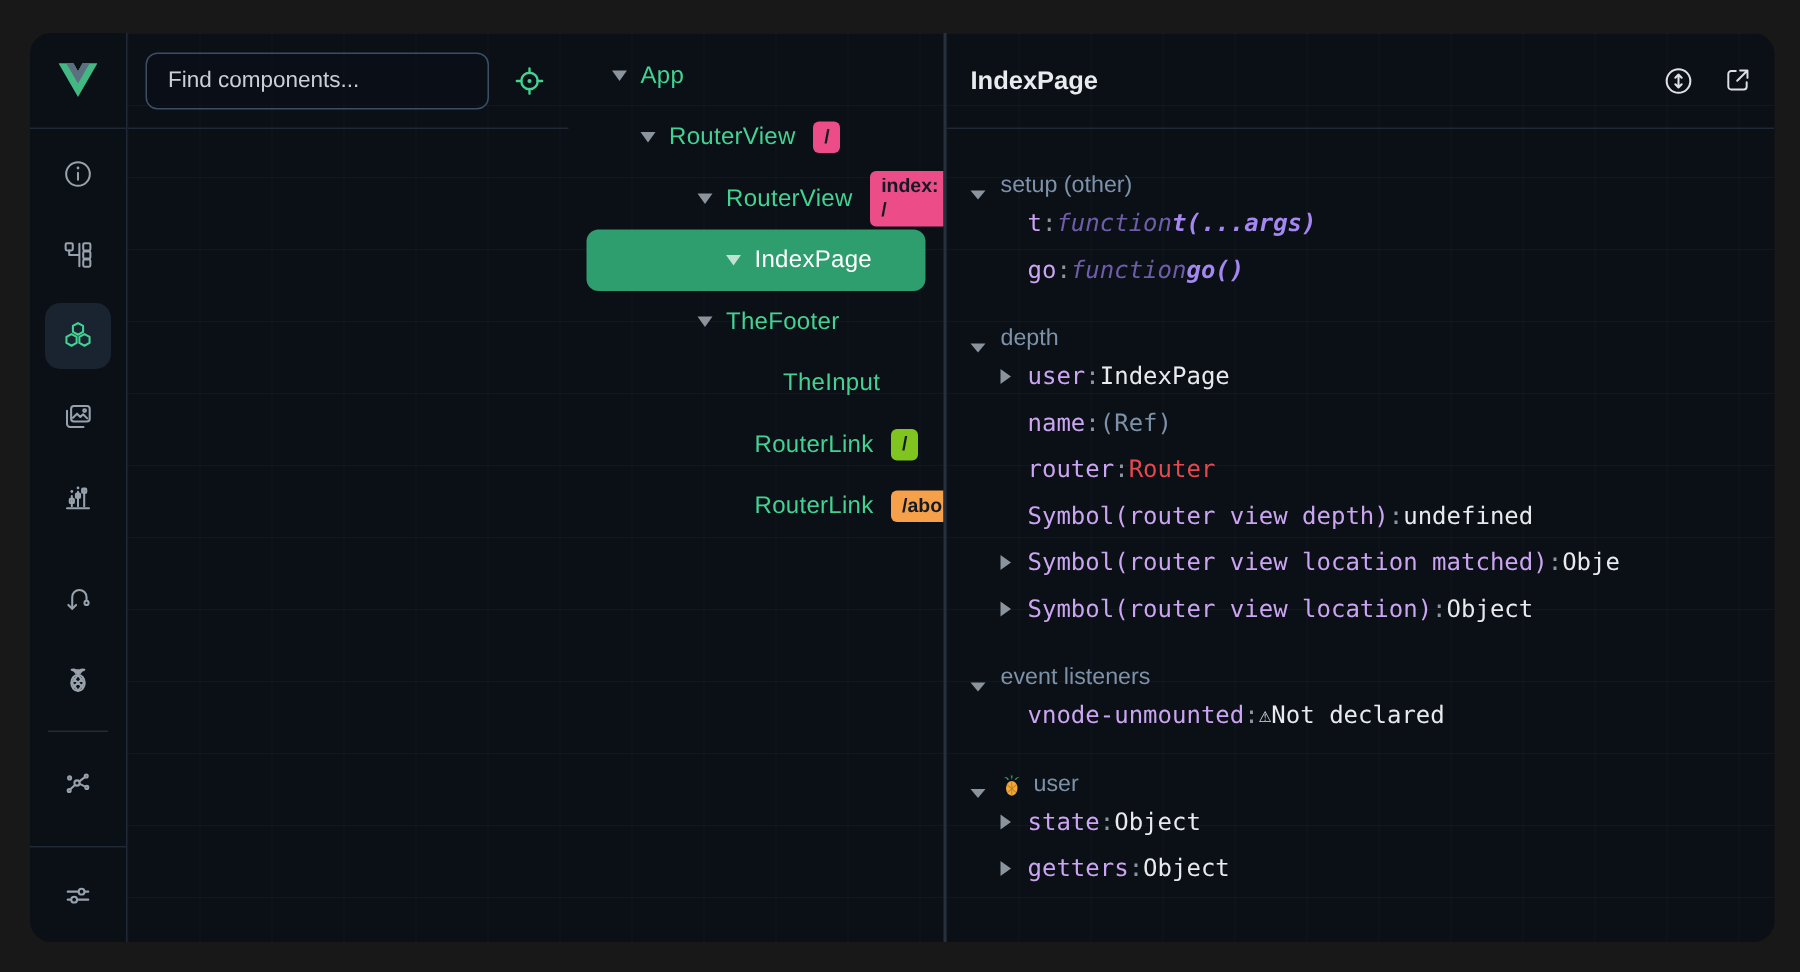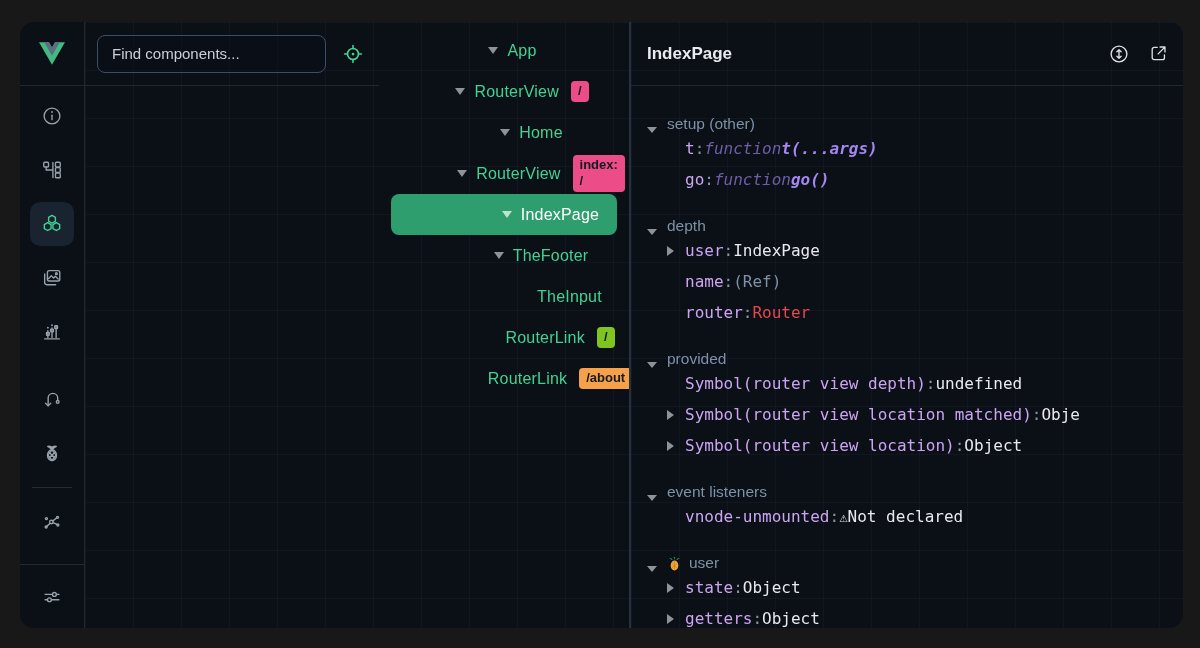--- a/index.html
+++ b/index.html
@@ -25,21 +25,21 @@
   .sidebar-footer svg{stroke:#98a2ad;fill:none;stroke-width:1.5;stroke-linecap:round;}
   
   .tree-panel{width:544px;flex:0 0 544px;display:flex;flex-direction:row;}
   .tree-header{height:63px;flex:0 0 63px;border-bottom:1px solid #1f2833;display:flex;align-items:center;padding:0 15px 0 12px;}
   .search-input{flex:1;height:36px;background:rgba(10,15,23,0.5);border:1px solid #3c4e66;border-radius:8px;
     color:#dbe0e6;font-size:15px;padding:0 14px;outline:none;font-family:"Liberation Sans",sans-serif;}
   .search-input::placeholder{color:#c9d0d9;opacity:1;}
   .target-btn{margin-left:16px;width:22px;height:22px;background:none;border:none;padding:0;cursor:pointer;display:flex;}
   .target-btn svg{stroke:var(--accent-green);fill:none;stroke-width:1.7;stroke-linecap:round;}
   .tree-body{flex:1;padding:8px 12px;overflow:hidden;}
-  .tree-row{height:41px;display:flex;align-items:center;border-radius:8px;cursor:pointer;justify-content:center;}
+  .tree-row{height:41px;display:flex;align-items:center;border-radius:8px;cursor:pointer;}
   .tri{width:0;height:0;border-left:5.5px solid transparent;border-right:5.5px solid transparent;
     border-top:7px solid #8b939c;margin-right:9px;flex:0 0 auto;}
   .tri.hide{visibility:hidden;}
   .tree-label{font-size:16px;font-weight:500;color:var(--accent-green);letter-spacing:.2px;}
   .tree-row.selected{background:var(--selected-row-bg);}
   .tree-row.selected .tree-label{color:#ffffff;}
   .tree-row.selected .tri{border-top-color:#bfe3d0;}
   .badge{margin-left:12px;padding:2px 7px 3px 7px;border-radius:4px;font-size:13px;font-weight:700;color:#141a23;line-height:1.2;}
   .badge-pink{background:var(--badge-pink);}
   .badge-lime{background:var(--badge-lime);}
@@ -180,24 +180,20 @@
     <div class="tree-body">
         <div class="tree-row" style="padding-left: 17px;">
           <span class="tri"></span>
           <span class="tree-label">App</span>
         </div>
         <div class="tree-row" style="padding-left: 36px;">
           <span class="tri"></span>
           <span class="tree-label">RouterView</span>
           <span class="badge badge-pink">/</span>
         </div>
-        <div class="tree-row" style="padding-left: 55px;">
-          <span class="tri"></span>
-          <span class="tree-label">Home</span>
-        </div>
         <div class="tree-row" style="padding-left: 74px;">
           <span class="tri"></span>
           <span class="tree-label">RouterView</span>
           <span class="badge badge-pink">index: /</span>
         </div>
         <div class="tree-row selected" style="padding-left: 93px;">
           <span class="tri"></span>
           <span class="tree-label">IndexPage</span>
         </div>
         <div class="tree-row" style="padding-left: 74px;">
@@ -274,24 +270,20 @@
           <span class="arrow-box"></span>
           <span class="prop-key">name</span>
           <span class="prop-colon"> : </span>
           <span class="seg-muted"> (Ref)</span>
         </div>
         <div class="prop-row">
           <span class="arrow-box"></span>
           <span class="prop-key">router</span>
           <span class="prop-colon"> : </span>
           <span class="seg-red">Router</span>
-        </div>
-        <div class="sec-header">
-          <span class="tri sec-tri"></span>
-          <span class="sec-label">provided</span>
         </div>
         <div class="prop-row">
           <span class="arrow-box"></span>
           <span class="prop-key">Symbol(router view depth)</span>
           <span class="prop-colon"> : </span>
           <span class="seg-plain">undefined</span>
         </div>
         <div class="prop-row">
           <span class="arrow-box">
             <span class="rarrow"></span>

